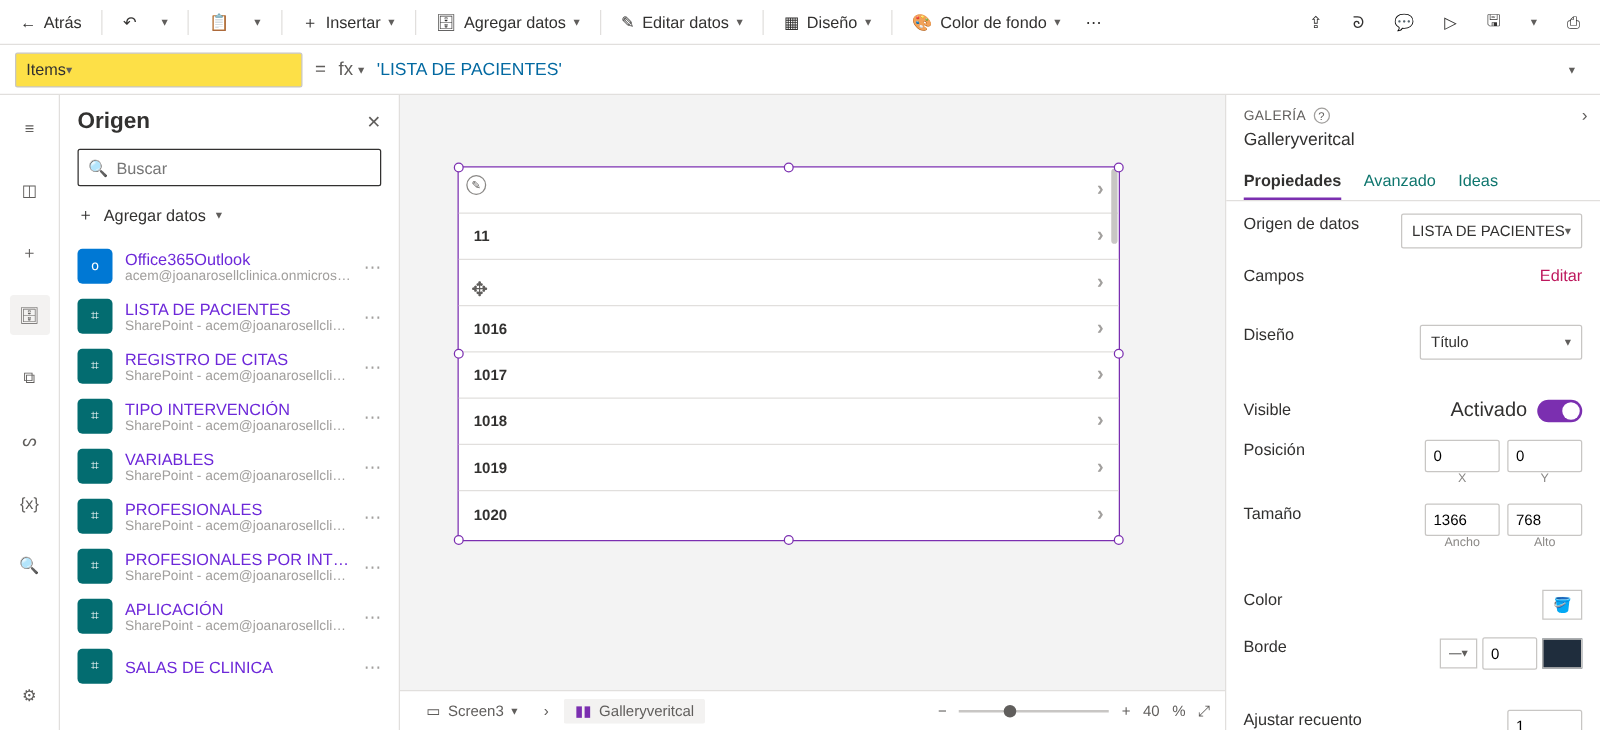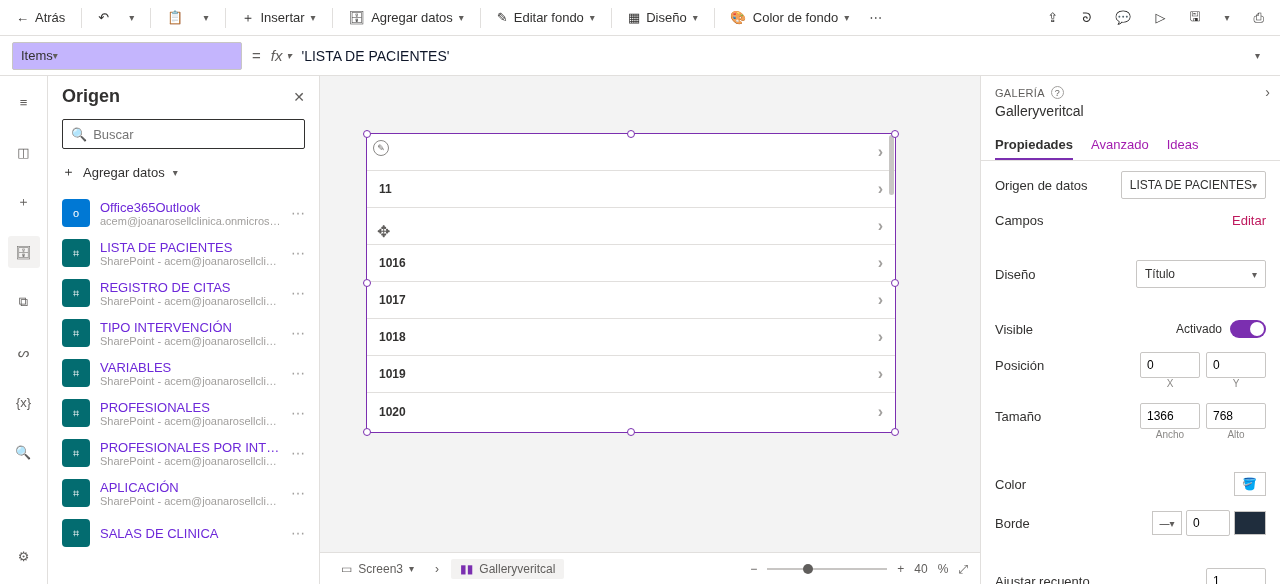--- a/index.html
+++ b/index.html
@@ -7,24 +7,24 @@
 
   
   .toolbar { height: 36px; border-bottom: 1px solid #e1dfdd; display: flex; align-items: center; padding: 0 8px; gap: 4px; }
   .tb-btn { display: flex; align-items: center; gap: 6px; padding: 4px 8px; border-radius: 3px; cursor: pointer; color: #323130; }
   .tb-sep { width: 1px; height: 20px; background: #e1dfdd; margin: 0 4px; }
   .tb-right { margin-left: auto; display: flex; align-items: center; gap: 8px; }
   .chev { font-size: 10px; color: #605e5c; }
 
   
   .formula-row { height: 40px; border-bottom: 1px solid #e1dfdd; display: flex; align-items: center; padding: 0 12px; gap: 10px; }
-  .prop-select { width: 230px; height: 28px; border: 1px solid #c8c6c4; border-radius: 2px; display: flex; align-items: center; padding: 0 8px; background: #c4b5fd; }
-  .fx-label { font-style: italic; font-family: "Segoe UI", serif; font-size: 15px; color: #605e5c; display:flex; align-items:center; gap:4px;}
+  .prop-select { width: 230px; height: 28px; border: 1px solid #c8c6c4; border-radius: 2px; display: flex; align-items: center; padding: 0 8px; background: #fde047; }
+  .fx-label { font-family: "Segoe UI", serif; font-size: 15px; color: #605e5c; display:flex; align-items:center; gap:4px;}
   .formula-input { flex: 1; font-family: Consolas, monospace; font-size: 14px; color: #a31515; }
-  .formula-input span.q { color: #0f172a; }
+  .formula-input span.q { color: #0369a1; }
 
   
   .main { display: flex; height: calc(100% - 76px); position: relative; }
 
   .rail { width: 48px; border-right: 1px solid #e1dfdd; display: flex; flex-direction: column; align-items: center; padding-top: 10px; gap: 18px; }
   .rail-btn { width: 32px; height: 32px; display:flex; align-items:center; justify-content:center; color:#605e5c; cursor:pointer; border-radius:3px; }
   .rail-btn.active { background:#f3f2f1; }
   .rail-bottom { margin-top: auto; margin-bottom: 12px; }
 
   
@@ -68,24 +68,24 @@
   .zoom-thumb { width:10px; height:10px; background:#605e5c; border-radius:50%; position:absolute; top:-4px; left:30%; }
 
   
   .right-panel { width:300px; border-left:1px solid #e1dfdd; display:flex; flex-direction:column; background:#fff; }
   .rp-head { padding:10px 2px 4px 14px; }
   .rp-cat { font-size:11px; color:#605e5c; text-transform:uppercase; letter-spacing:.3px; display:flex; align-items:center; gap:6px;}
   .rp-name { font-size:14px; color:#323130; margin-top:4px; }
   .rp-expand { position:absolute; right:10px; top:8px; color:#605e5c; font-size:14px; }
   .rp-head-wrap { position:relative; }
   .rp-tabs { display:flex; gap:18px; padding:0 14px; border-bottom:1px solid #e1dfdd; margin-top:8px; }
-  .rp-tab { padding:6px 0; font-size:13px; color:#a21caf; cursor:pointer; border-bottom:2px solid transparent; }
+  .rp-tab { padding:6px 0; font-size:13px; color:#0f766e; cursor:pointer; border-bottom:2px solid transparent; }
   .rp-tab.active { color:#323130; font-weight:600; border-bottom-color:#7b2fb0; }
   .rp-body { padding:10px 14px; display:flex; flex-direction:column; gap:14px; overflow:auto; }
-  .rp-row { display:flex; align-items:center; justify-content:space-between; gap:10px; font-size:13px; }
+  .rp-row { display:flex; align-items:flex-start; justify-content:space-between; gap:10px; font-size:13px; }
   .rp-label { color:#323130; }
   .rp-select { height:28px; border:1px solid #c8c6c4; border-radius:2px; display:flex; align-items:center; justify-content:space-between; padding:0 8px; font-size:12px; min-width:130px; background:#fff; }
   .rp-link { color:#be185d; cursor:pointer; }
   .rp-divider { height:1px; background:#e1dfdd; margin:2px -14px; }
   .toggle { width:36px; height:18px; border-radius:9px; background:#7b2fb0; position:relative; }
   .toggle::after { content:""; width:14px; height:14px; background:#fff; border-radius:50%; position:absolute; right:2px; top:2px; }
   .rp-pair { display:flex; gap:6px; }
   .rp-input { width:60px; height:26px; border:1px solid #c8c6c4; border-radius:2px; padding:0 6px; font-size:12px; }
   .rp-sublabels { display:flex; gap:6px; font-size:10px; color:#8a8886; justify-content:flex-end; }
   .rp-sublabels span { width:60px; text-align:center; }
@@ -123,21 +123,21 @@
   </div>
   <div class="tb-sep"></div>
   <div class="tb-btn">
     <span>🗄</span>
     <span>Agregar datos</span>
     <span class="chev">▾</span>
   </div>
   <div class="tb-sep"></div>
   <div class="tb-btn">
     <span>✎</span>
-    <span>Editar fondo</span>
+    <span>Editar datos</span>
     <span class="chev">▾</span>
   </div>
   <div class="tb-sep"></div>
   <div class="tb-btn">
     <span>▦</span>
     <span>Diseño</span>
     <span class="chev">▾</span>
   </div>
   <div class="tb-sep"></div>
   <div class="tb-btn">
@@ -426,21 +426,21 @@
           <span>Título</span>
           <span class="chev">▾</span>
         </div>
       </div>
 
       <div class="rp-divider"></div>
 
       <div class="rp-row">
         <span class="rp-label">Visible</span>
         <div style="display:flex;align-items:center;gap:8px;">
-          <span style="font-size:12px;">Activado</span>
+          <span style="font-size:16px;">Activado</span>
           <div class="toggle"></div>
         </div>
       </div>
 
       <div>
         <div class="rp-row">
           <span class="rp-label">Posición</span>
           <div class="rp-pair">
             <input class="rp-input" value="0" style="">
             <input class="rp-input" value="0" style="">

